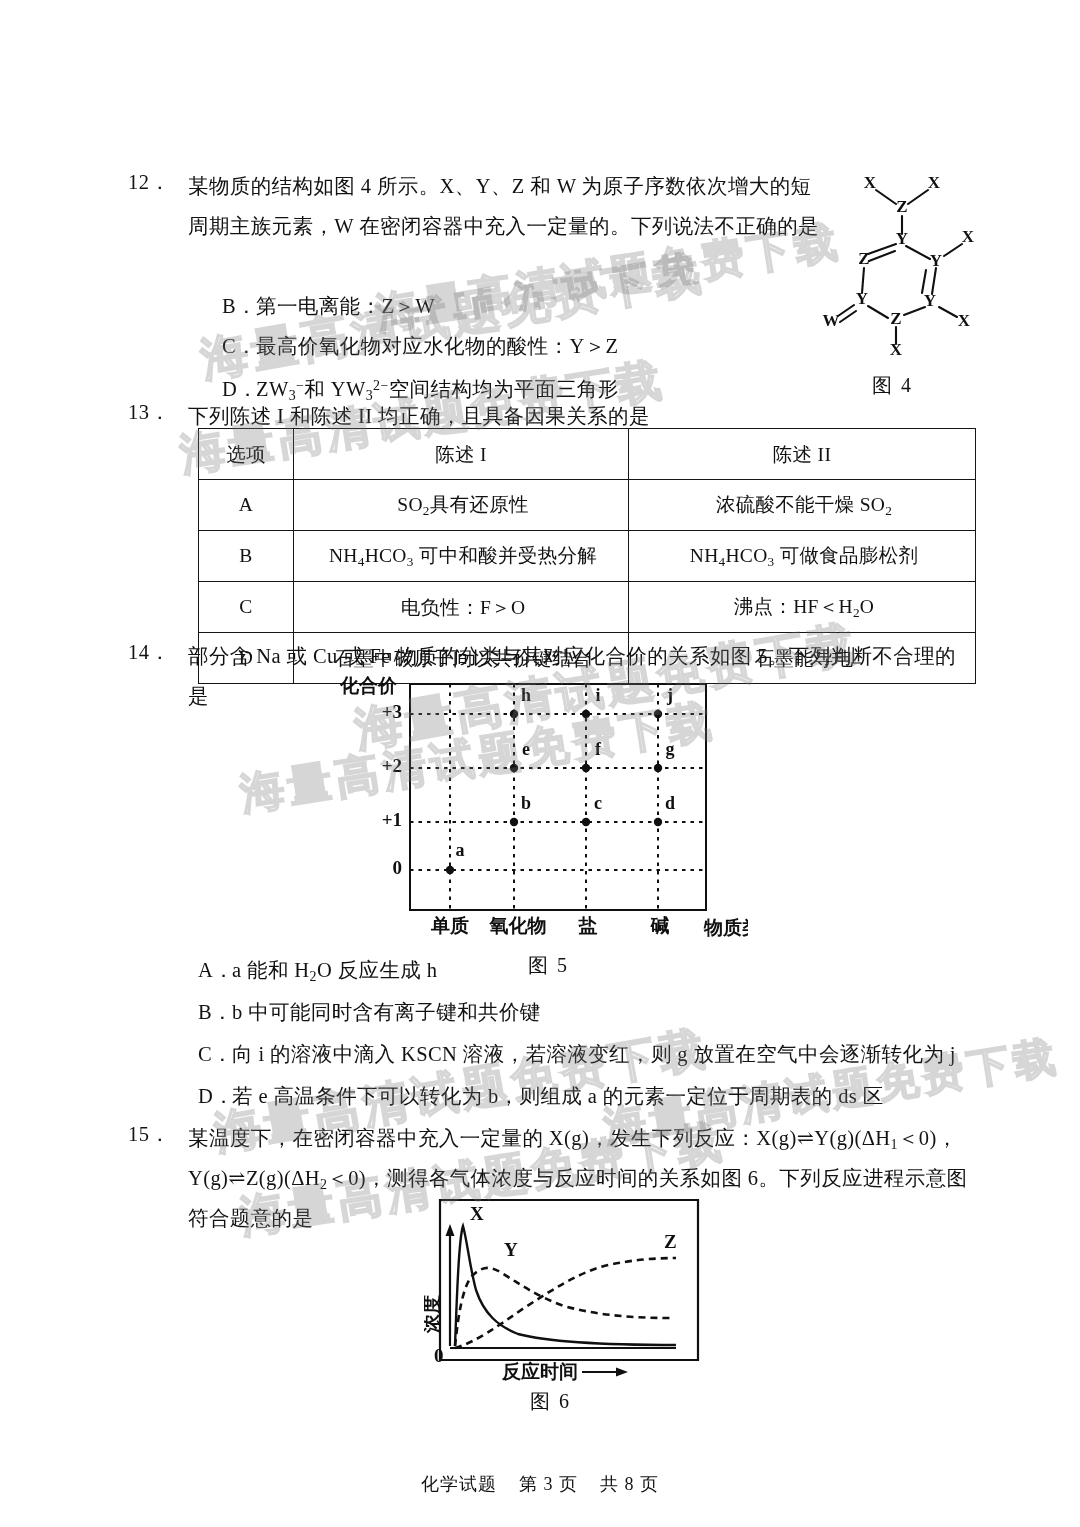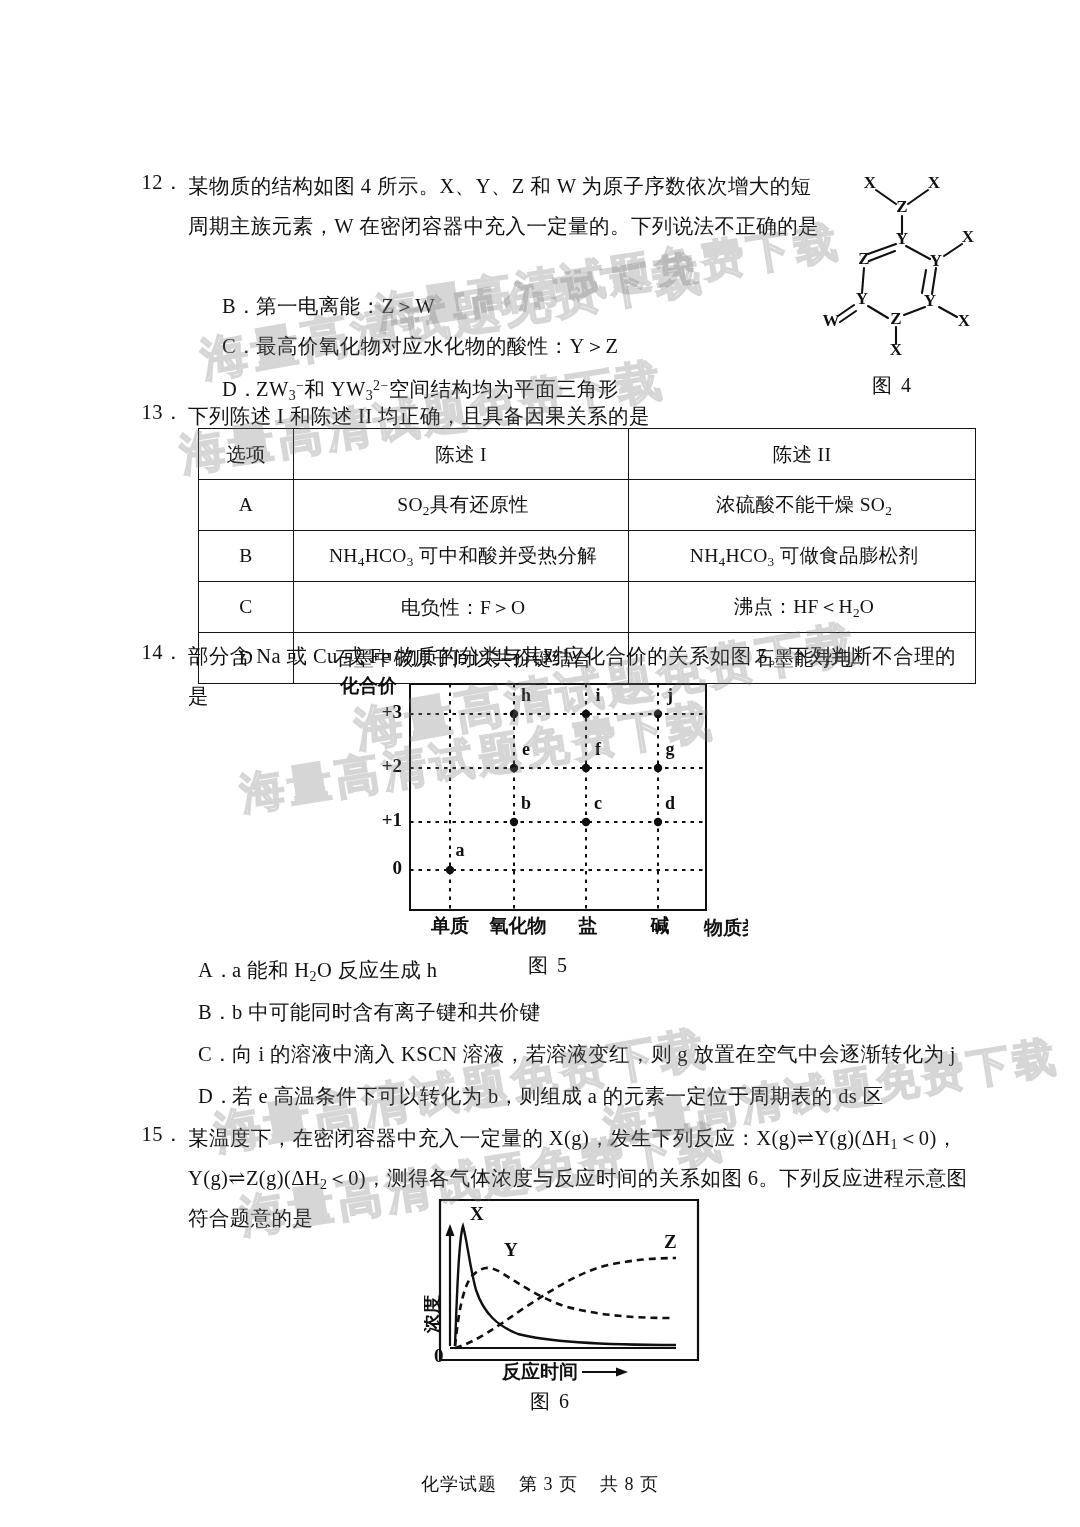--- a/index.html
+++ b/index.html
@@ -30,21 +30,20 @@
     white-space:nowrap;
     font-family:"DejaVu Sans","Liberation Sans",sans-serif;
     font-weight:700;
     color:transparent;
     -webkit-text-stroke:1.6px rgba(120,120,120,0.30);
     letter-spacing:4px;
     transform-origin:left top;
   }
   .qnum{
     position:absolute;
-    text-align:right;
     font-size:20.5px;
     letter-spacing:0.5px;
   }
   .qtext{
     position:absolute;
     font-size:20.5px;
     line-height:40px;
     letter-spacing:0.4px;
   }
   .opt{

